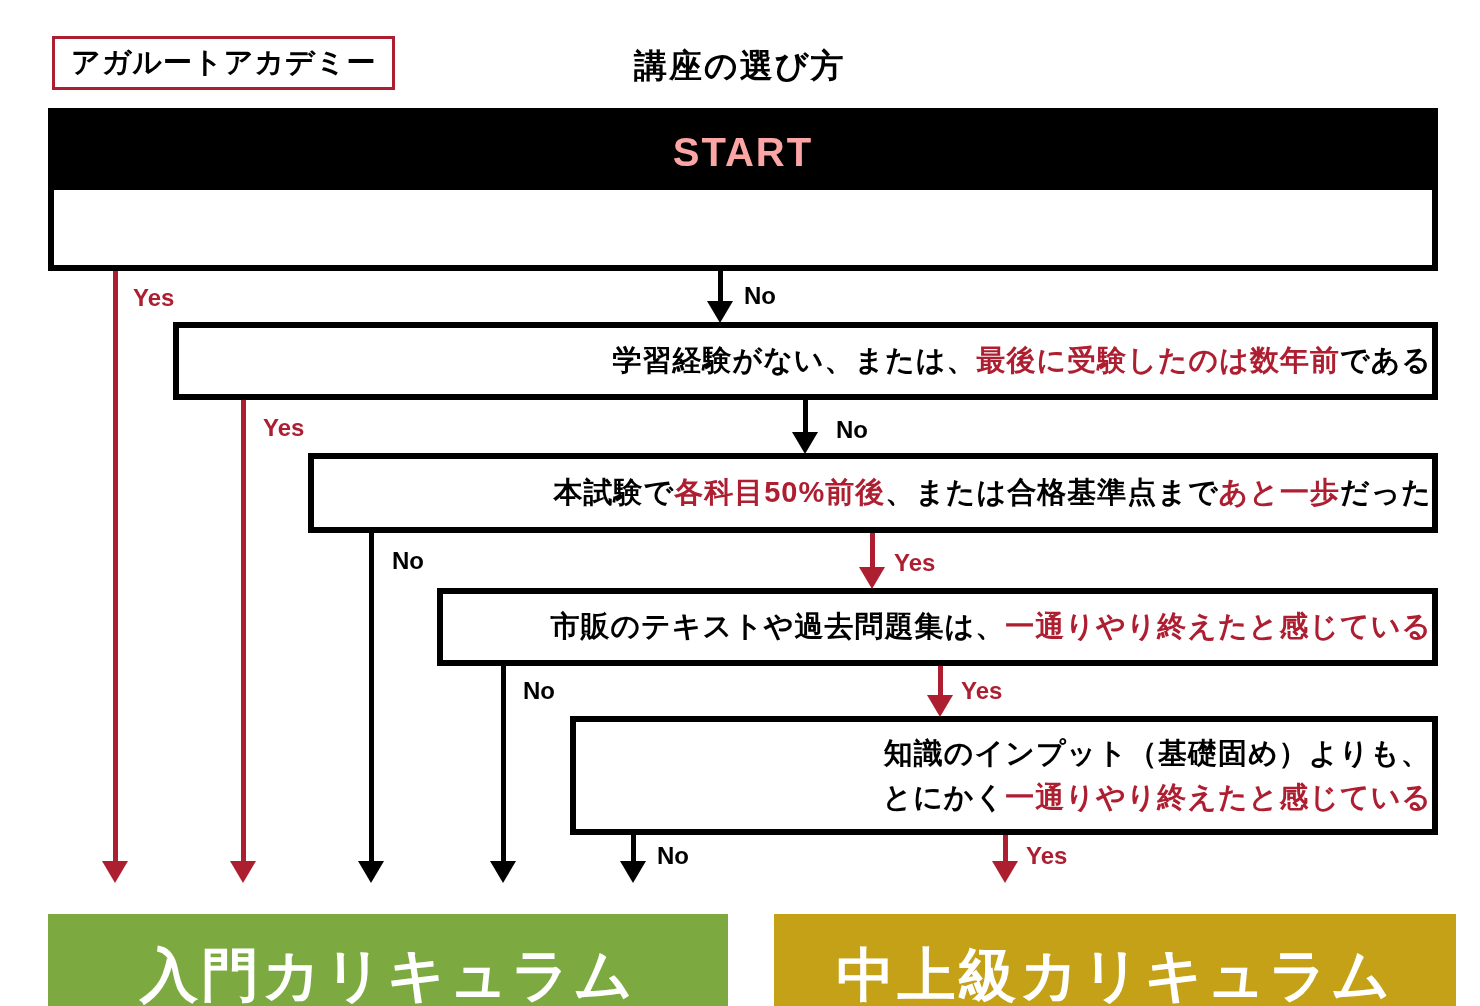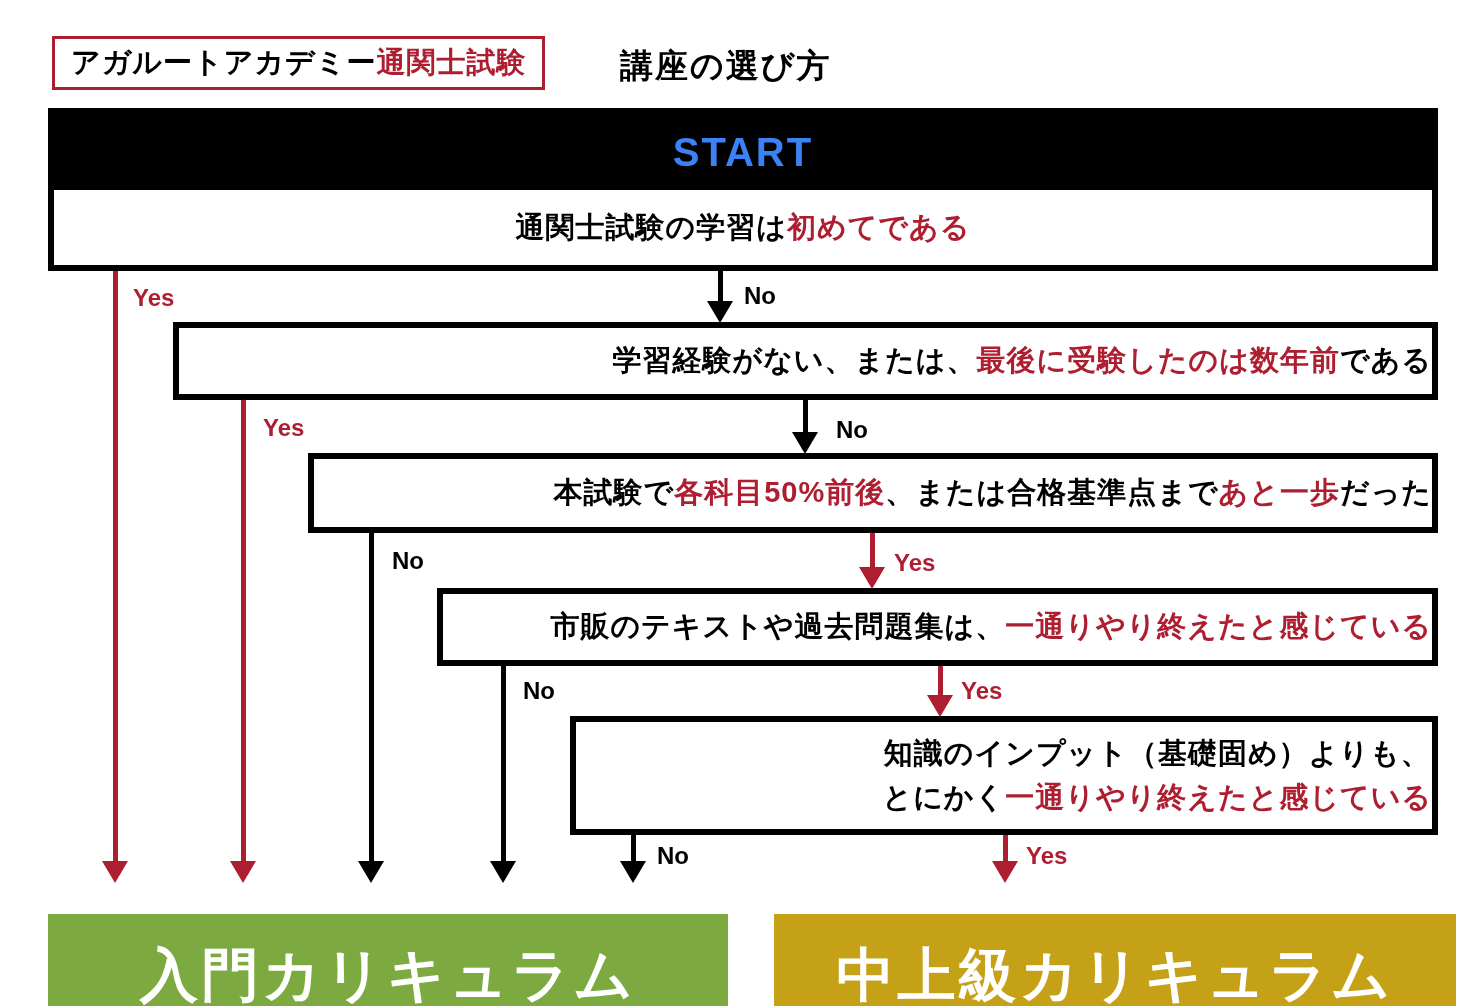--- a/index.html
+++ b/index.html
@@ -31,38 +31,38 @@
     border: 3px solid var(--red);
     display: inline-flex;
     align-items: center;
     padding: 16px 16px;
     font-size: 29px;
     letter-spacing: 1px;
     background: #fff;
   }
   .page-title {
     position: absolute;
-    left: 620px; top: 44px;
+    left: 634px; top: 44px;
     font-size: 33px;
     letter-spacing: 2px;
   }
   .red-text { color: var(--red); }
 
   
   .start-unit {
     position: absolute;
     left: 48px; top: 108px;
     width: 1390px; height: 163px;
     border: 6px solid #000;
     background: #fff;
   }
   .start-bar {
     height: 76px;
     background: #000;
-    color: #3b82f6;
+    color: #fca5a5;
     display: flex;
     align-items: center;
     justify-content: center;
     font-size: 40px;
     letter-spacing: 2px;
   }
   .start-question {
     height: 75px;
     display: flex;
     align-items: center;
@@ -130,31 +130,26 @@
   .result.green { left: 48px; width: 680px; background: var(--green); }
   .result.gold  { left: 774px; width: 682px; background: var(--yellow); }
 </style>
 </head>
 <body>
 
 <div class="canvas">
 
   <div class="brand-box">
     <span>アガルートアカデミー</span>
-      <span class="red-text">通関士試験</span>
   </div>
   <div class="page-title">講座の選び方</div>
 
   <div class="start-unit">
     <div class="start-bar">
       <span>START</span>
-    </div>
-    <div class="start-question">
-      <span>通関士試験の学習は</span>
-        <span class="red-text">初めてである</span>
     </div>
   </div>
 
   <div class="qbox b2">
     <span><span>学習経験がない、または、</span><span class="red-text">最後に受験したのは数年前</span><span>である</span></span>
   </div>
 
   <div class="qbox b3">
     <span><span>本試験で</span><span class="red-text">各科目50%前後</span><span>、または合格基準点まで</span><span class="red-text">あと一歩</span><span>だった</span></span>
   </div>

